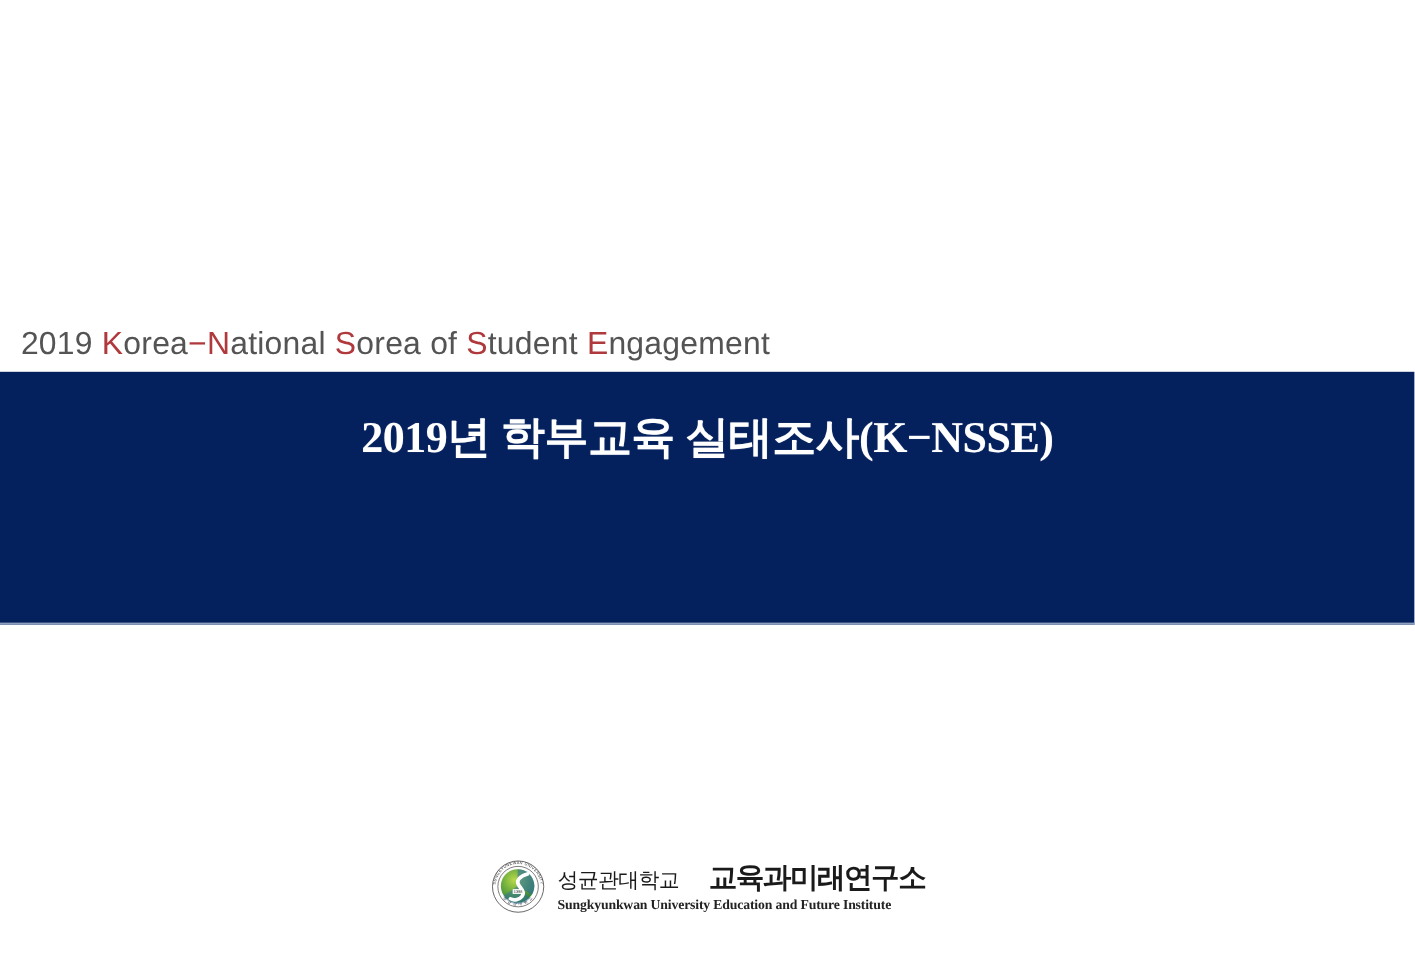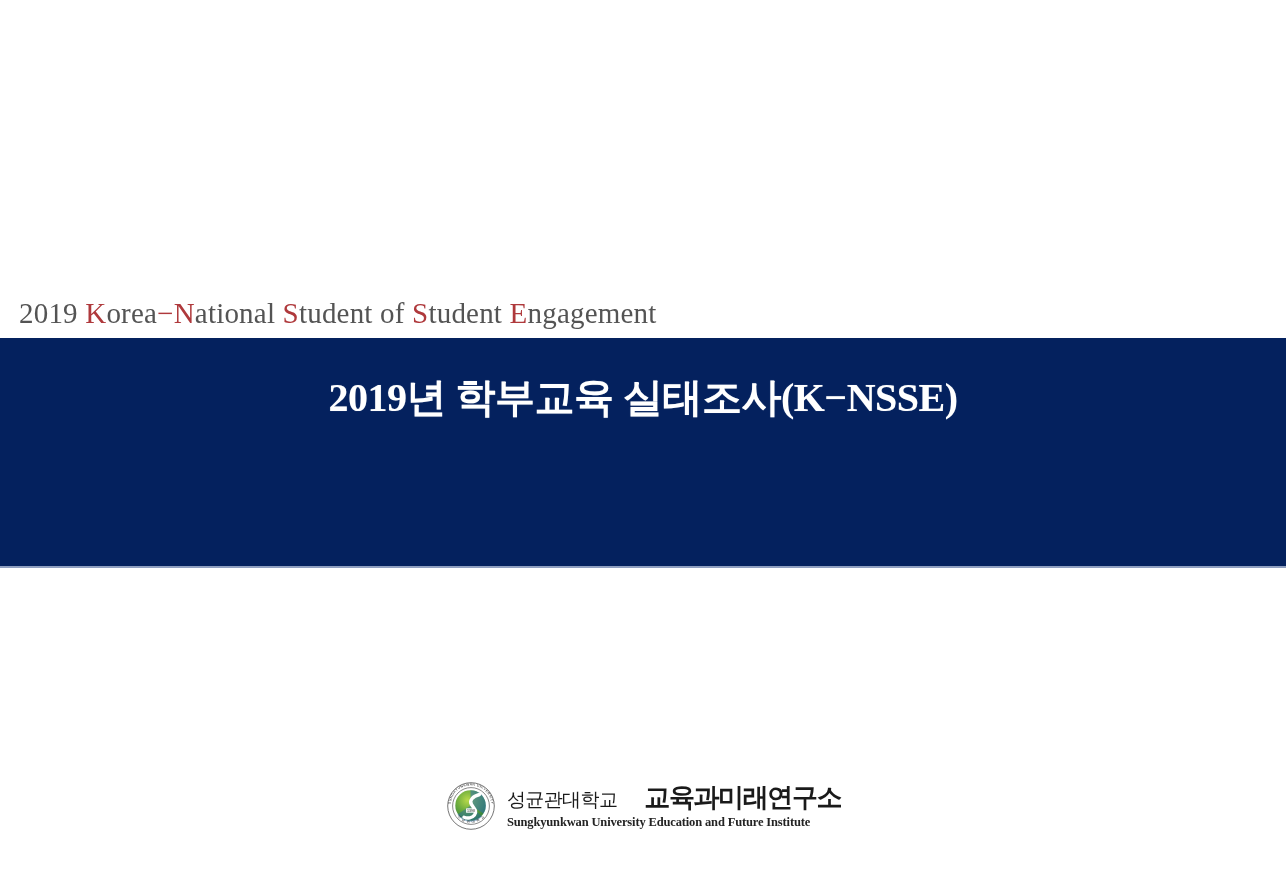--- a/index.html
+++ b/index.html
@@ -24,21 +24,21 @@
   }
 
   
   .eyebrow {
     position: absolute;
     left: 19px;
     top: 291px;
     height: 44px;
     display: flex;
     align-items: center;
-    font-family: Liberation Serif, serif;
+    font-family: Liberation Sans, sans-serif;
     font-size: 29px;
     font-weight: 400;
     letter-spacing: 0.2px;
     white-space: pre;
     line-height: 1;
   }
   .eyebrow .gray { color: #545454; }
   .eyebrow .red  { color: #af393c; }
 
   
@@ -140,21 +140,21 @@
     letter-spacing: -0.15px;
     white-space: nowrap;
   }
 </style>
 </head>
 <body>
 
 <div class="slide">
 
   <div class="eyebrow">
-    <span class="gray">2019 </span><span class="red">K</span><span class="gray">orea</span><span class="red">−</span><span class="red">N</span><span class="gray">ational </span><span class="red">S</span><span class="gray">tudent of </span><span class="red">S</span><span class="gray">tudent </span><span class="red">E</span><span class="gray">ngagement</span>
+    <span class="gray">2019 </span><span class="red">K</span><span class="gray">orea</span><span class="red">−</span><span class="red">N</span><span class="gray">ational </span><span class="red">S</span><span class="gray">orea of </span><span class="red">S</span><span class="gray">tudent </span><span class="red">E</span><span class="gray">ngagement</span>
   </div>
 
   <div class="banner">
     <div class="banner-inner">
       <h1 class="main-title">2019년 학부교육 실태조사(K−NSSE)</h1>
     </div>
   </div>
 
   <div class="logo-lockup">
 

